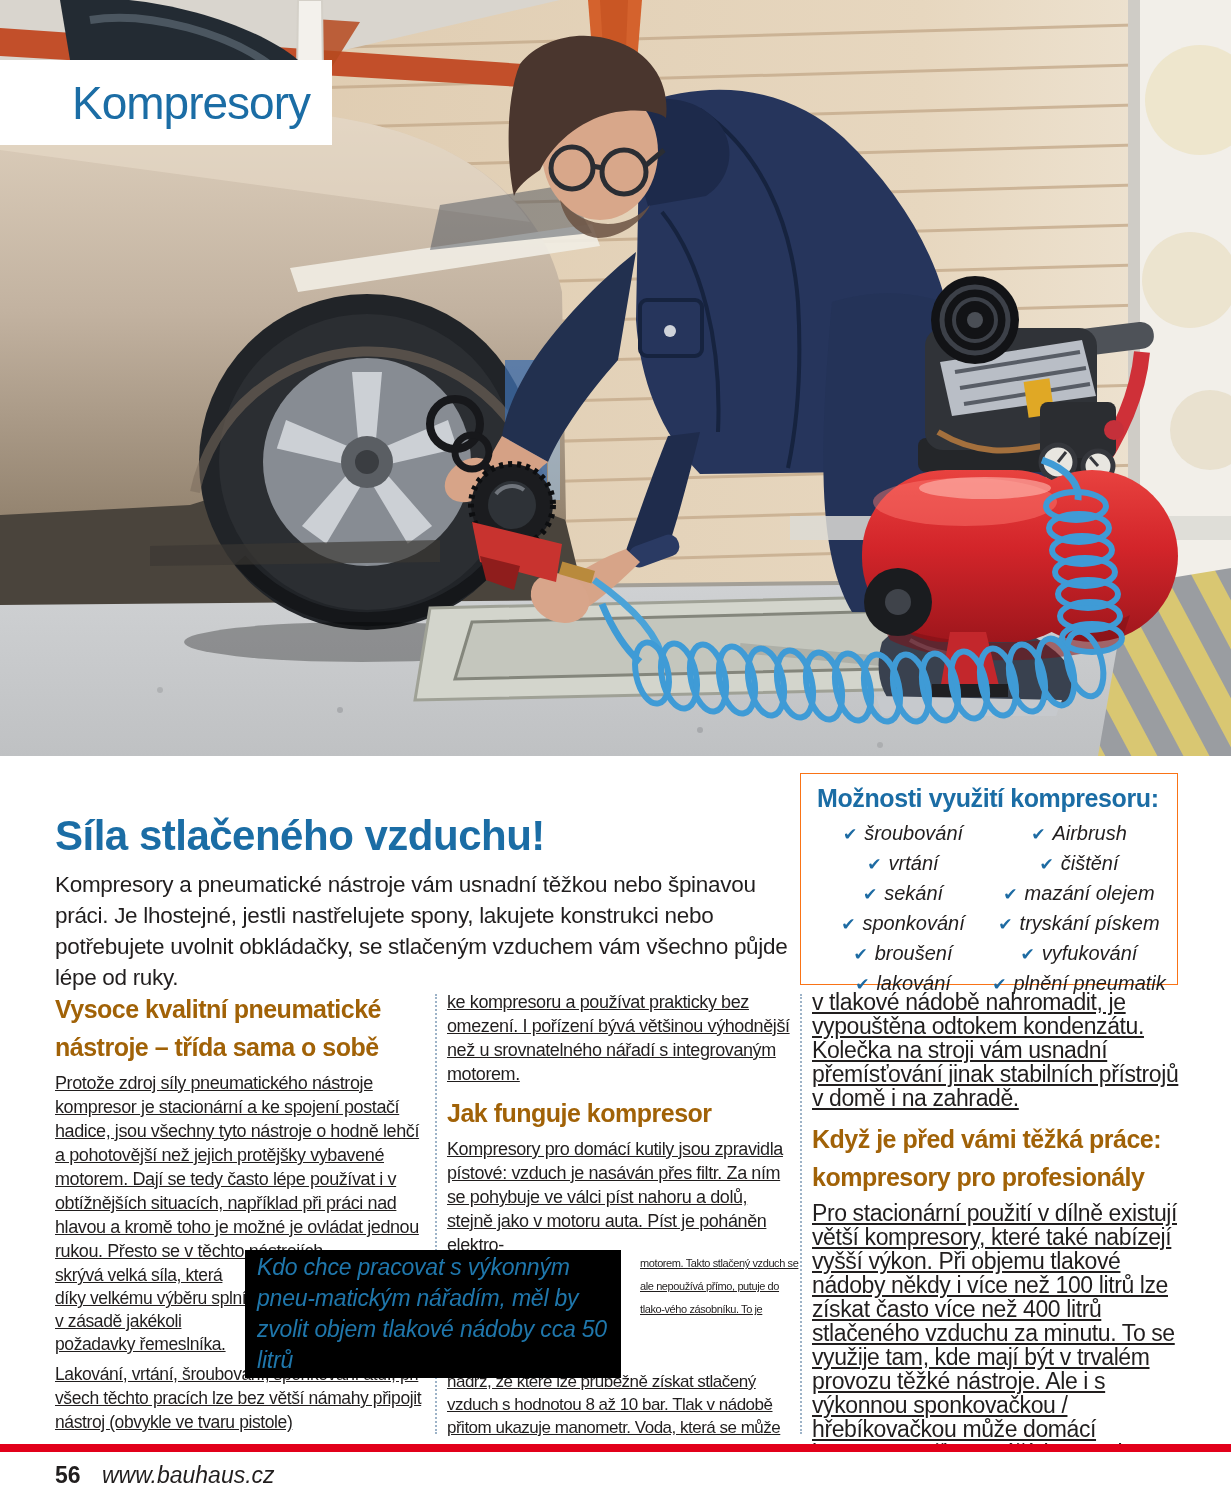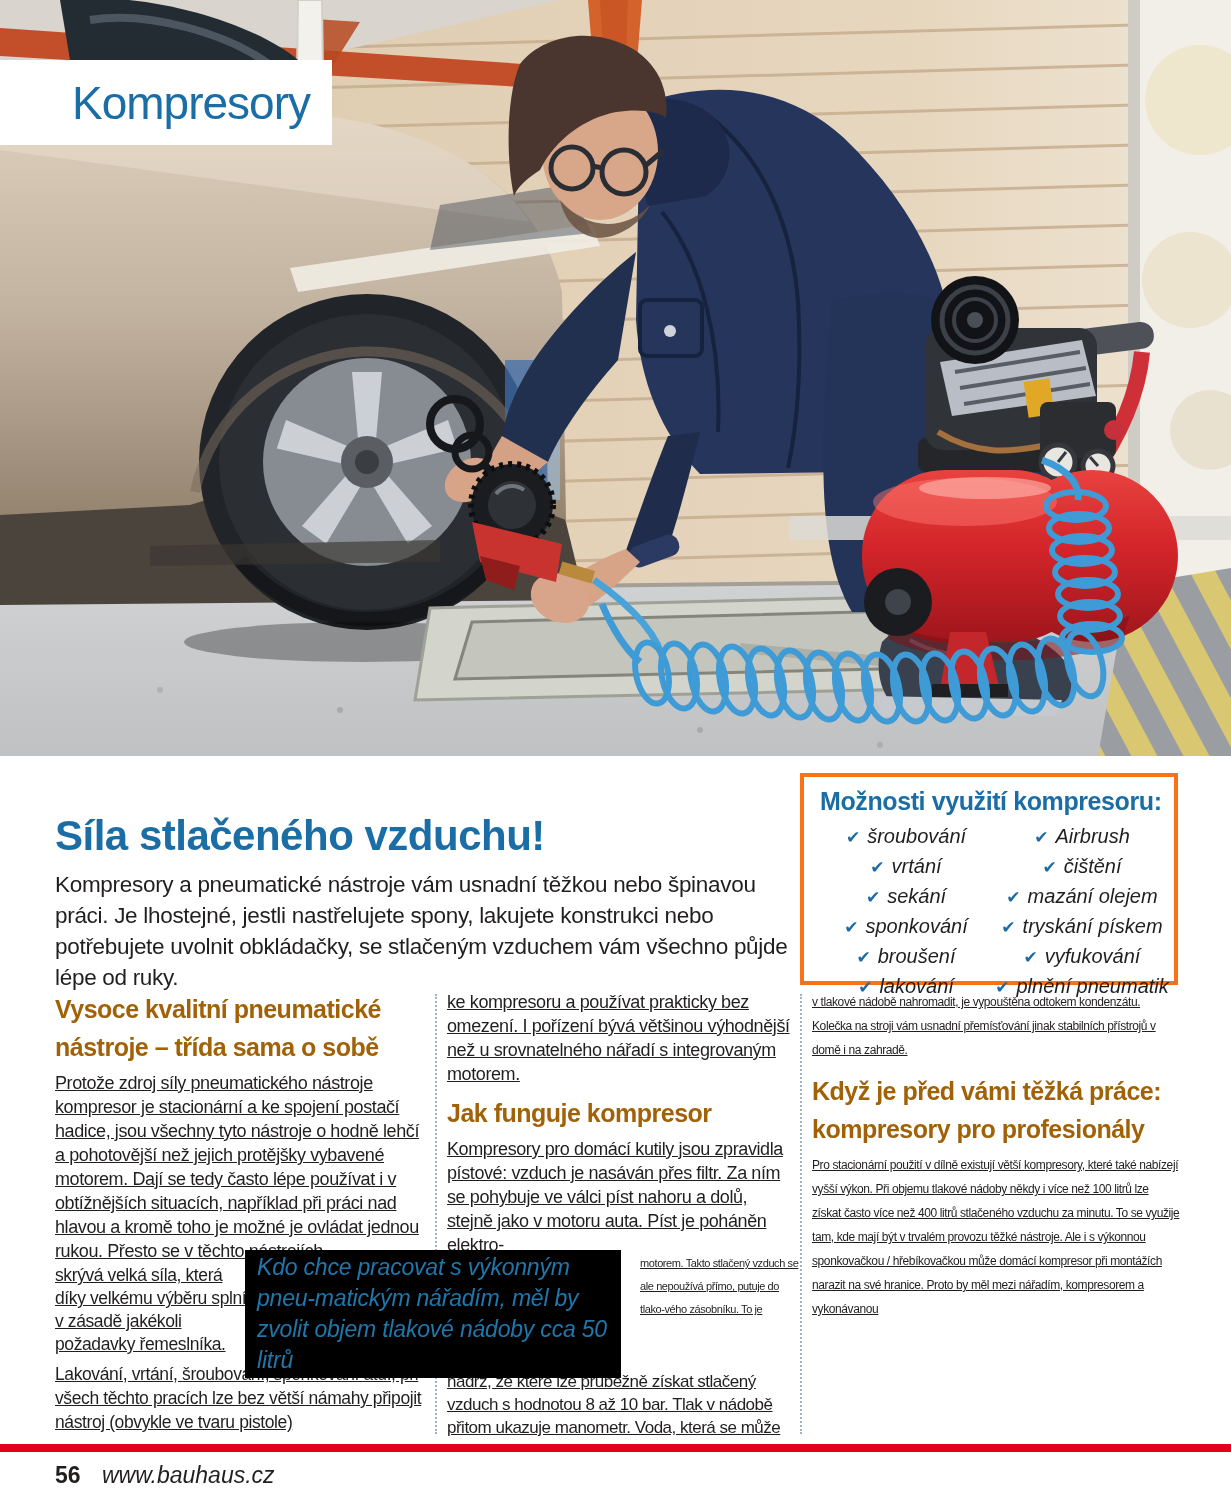--- a/index.html
+++ b/index.html
@@ -12,21 +12,21 @@
   .photo svg{display:block;}
   .section-label{left:0;top:60px;width:332px;height:85px;background:#ffffff;
       display:flex;align-items:center;box-sizing:border-box;padding-left:72px;
       font-size:46px;letter-spacing:-1px;color:#1b6da5;}
 
   
   .headline{left:55px;top:784px;font-size:42px;font-weight:bold;letter-spacing:-0.5px;color:#1b6da5;}
   .intro{left:55px;top:846px;width:752px;font-size:22.5px;line-height:31px;letter-spacing:-0.3px;}
 
   
-  .usage-box{left:800px;top:773px;width:378px;height:212px;border:4px solid #f97316;
+  .usage-box{left:800px;top:773px;width:378px;height:212px;border:1px solid #f97316;
       box-sizing:border-box;padding:8px 0 0 16px;background:#fff;}
   .usage-title{font-size:25px;font-weight:bold;color:#1b6da5;letter-spacing:-0.4px;margin:2px 0 6px 0;}
   .usage-cols{display:flex;}
   .usage-col{list-style:none;margin:0;padding:0;}
   .usage-col.left{width:172px;}
   .usage-col.right{width:180px;}
   .usage-col li{font-size:20px;font-style:italic;line-height:29px;white-space:nowrap;text-align:center;}
   .check{color:#1d6ba3;font-style:normal;font-size:17px;margin-right:7px;}
 
   
@@ -38,21 +38,21 @@
   .col h3{font-size:25px;line-height:38px;letter-spacing:-0.5px;margin:0 0 5px 0;color:#a16207;}
   .col p{font-size:18px;line-height:24px;letter-spacing:-0.4px;margin:0 0 0 0;text-decoration:underline;}
   .divider{top:4px;height:440px;border-left:2px dotted #9db3c8;width:0;}
   .div1{left:380px;} .div2{left:745px;}
   .col1 .narrow{position:absolute;top:274px;left:0;width:200px;font-size:17.5px;line-height:23px;}
   .col1 .after-quote{position:absolute;top:372px;left:0;width:368px;font-size:17.5px;line-height:24px;}
   .col2 .gap{height:8px;}
   .col2 .narrow-right{position:absolute;top:262px;left:193px;width:159px;font-size:11px;line-height:23px;}
   .col2 .after-quote{position:absolute;top:380px;left:0;width:345px;font-size:17px;letter-spacing:-0.5px;line-height:23px;}
   .col3 .gap{height:10px;}
-  .col3 p{font-size:12px;line-height:24px;}
+  .col3 p{font-size:23px;line-height:24px;}
   .pull-quote{position:absolute;left:190px;top:260px;width:352px;padding:2px 12px;background:#000000;
       z-index:3;font-size:23px;line-height:31px;font-style:italic;color:#1f77ac;letter-spacing:-0.2px;}
 
   
   .footer-rule{left:0;top:1444px;width:1231px;height:8px;background:#e2001a;}
   .page-number{left:55px;top:1462px;font-size:23px;font-weight:bold;}
   .website{left:102px;top:1462px;font-size:23px;font-style:italic;}
 </style>
 </head>
 <body>

